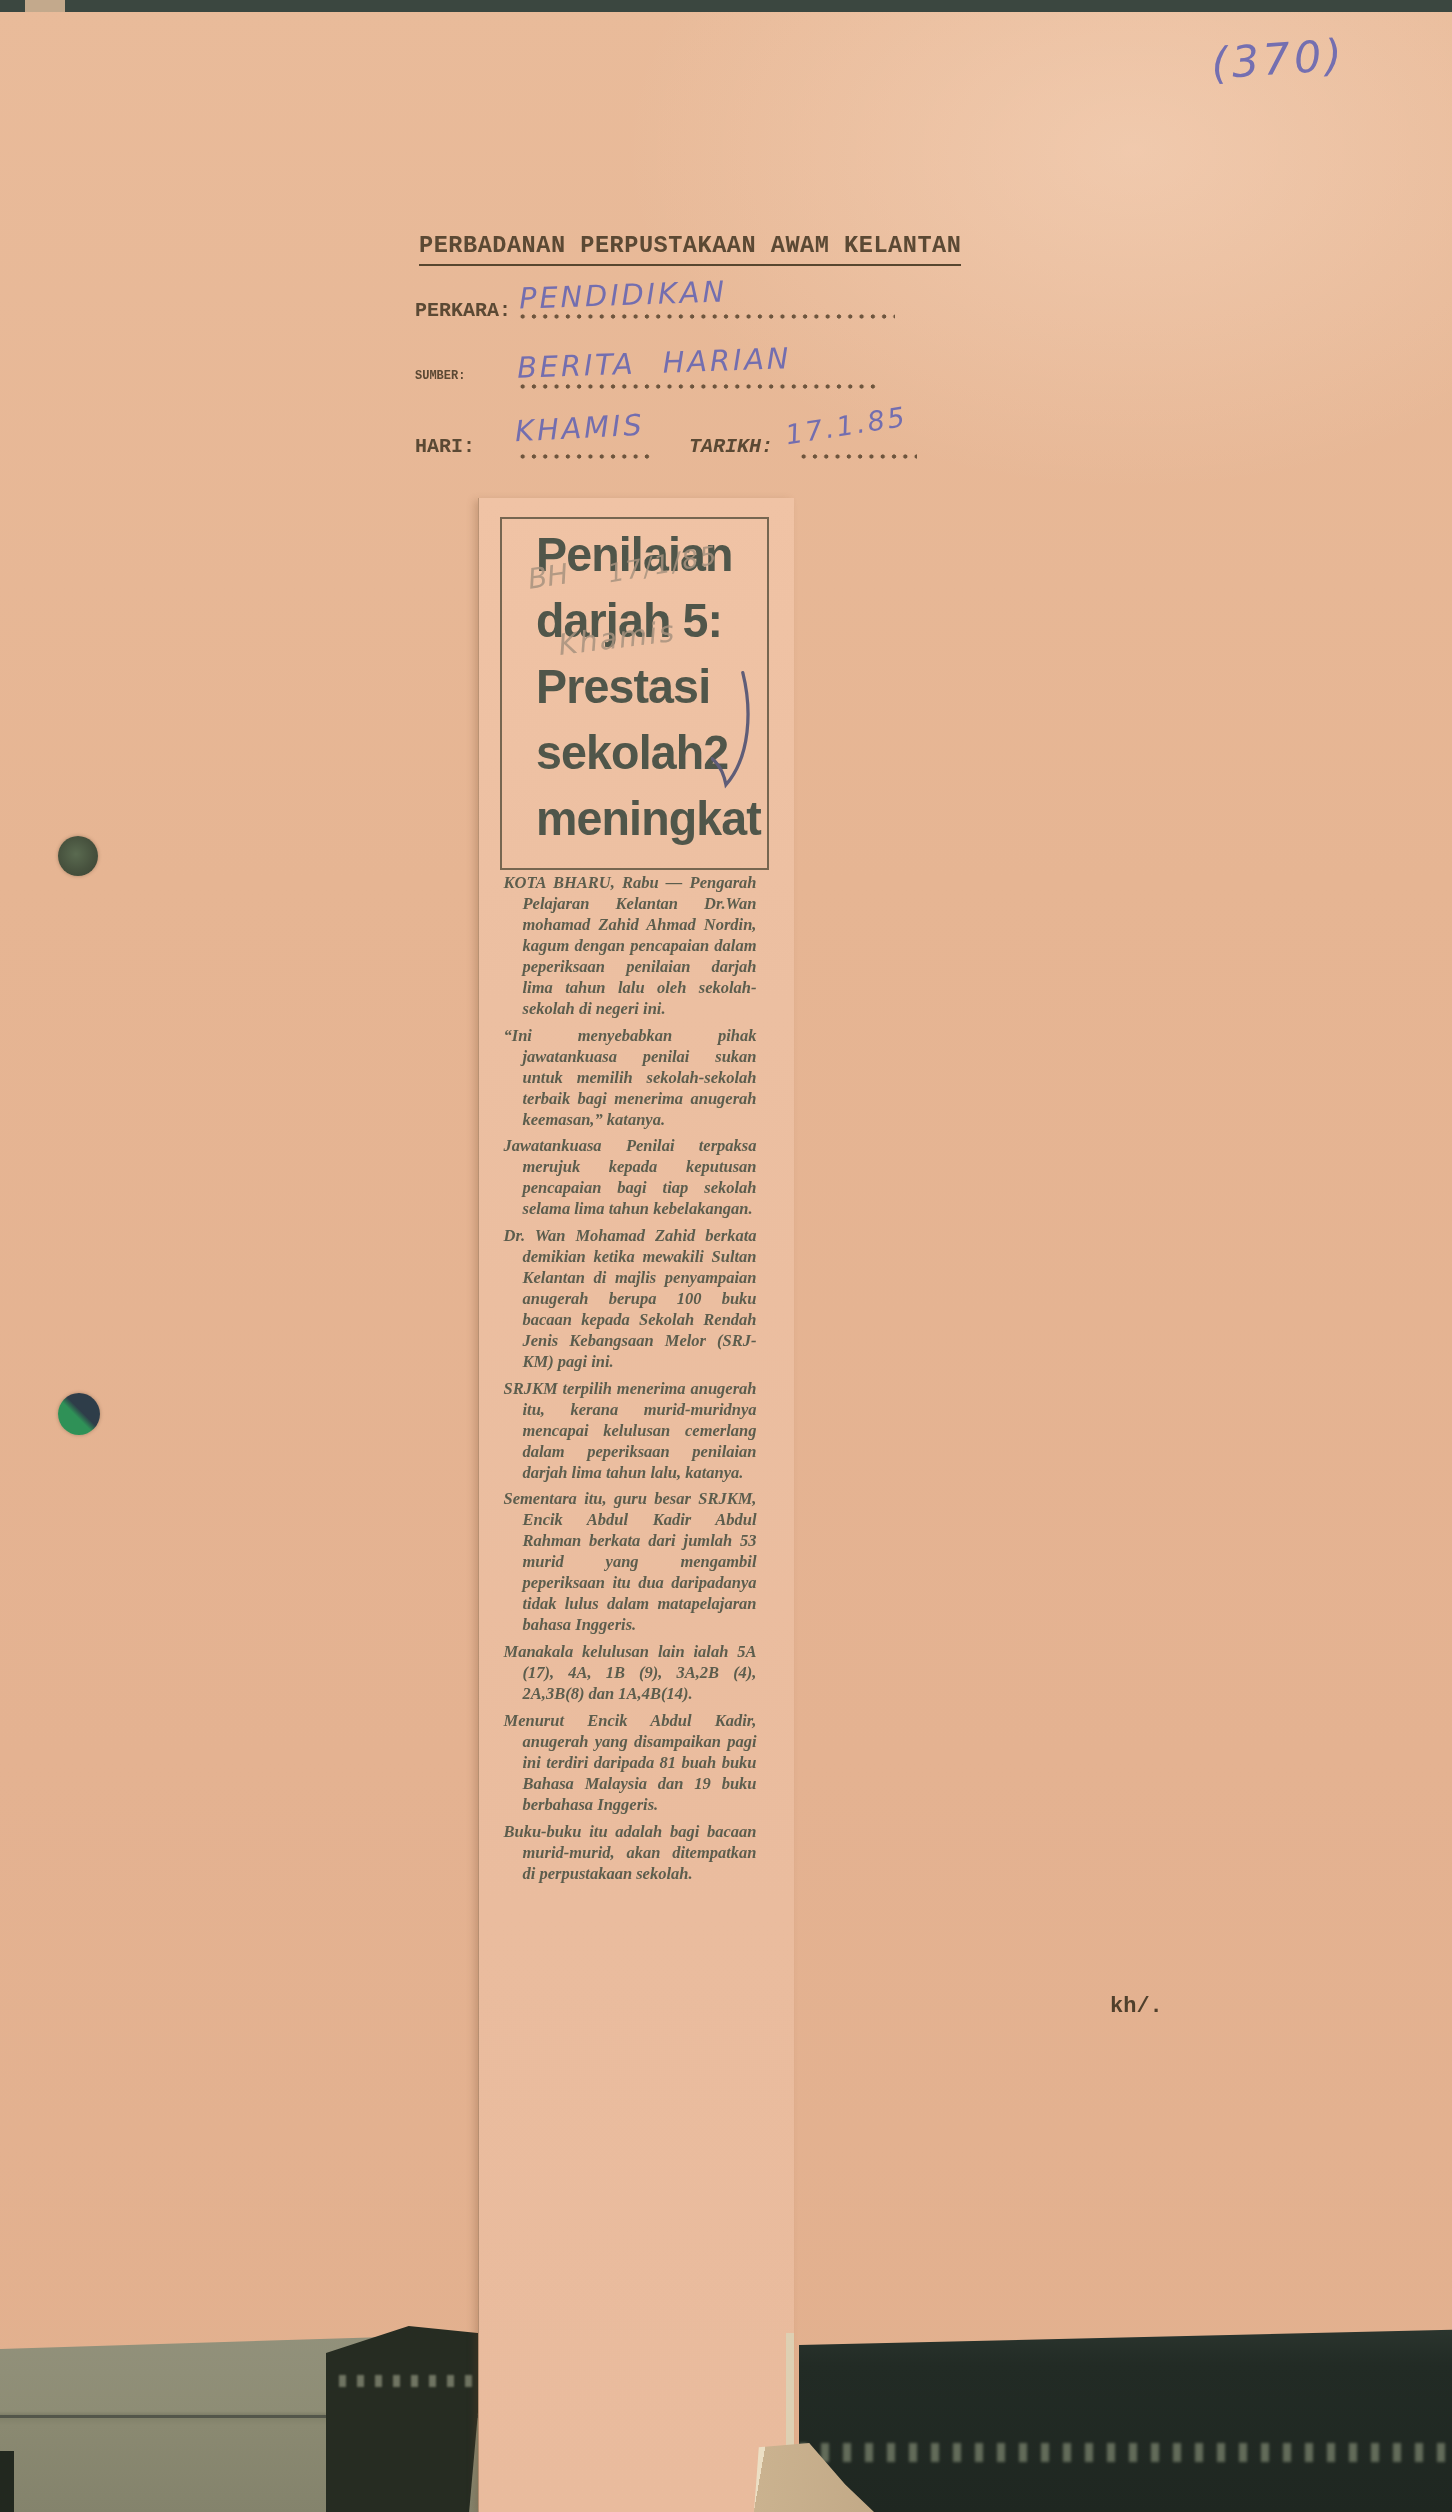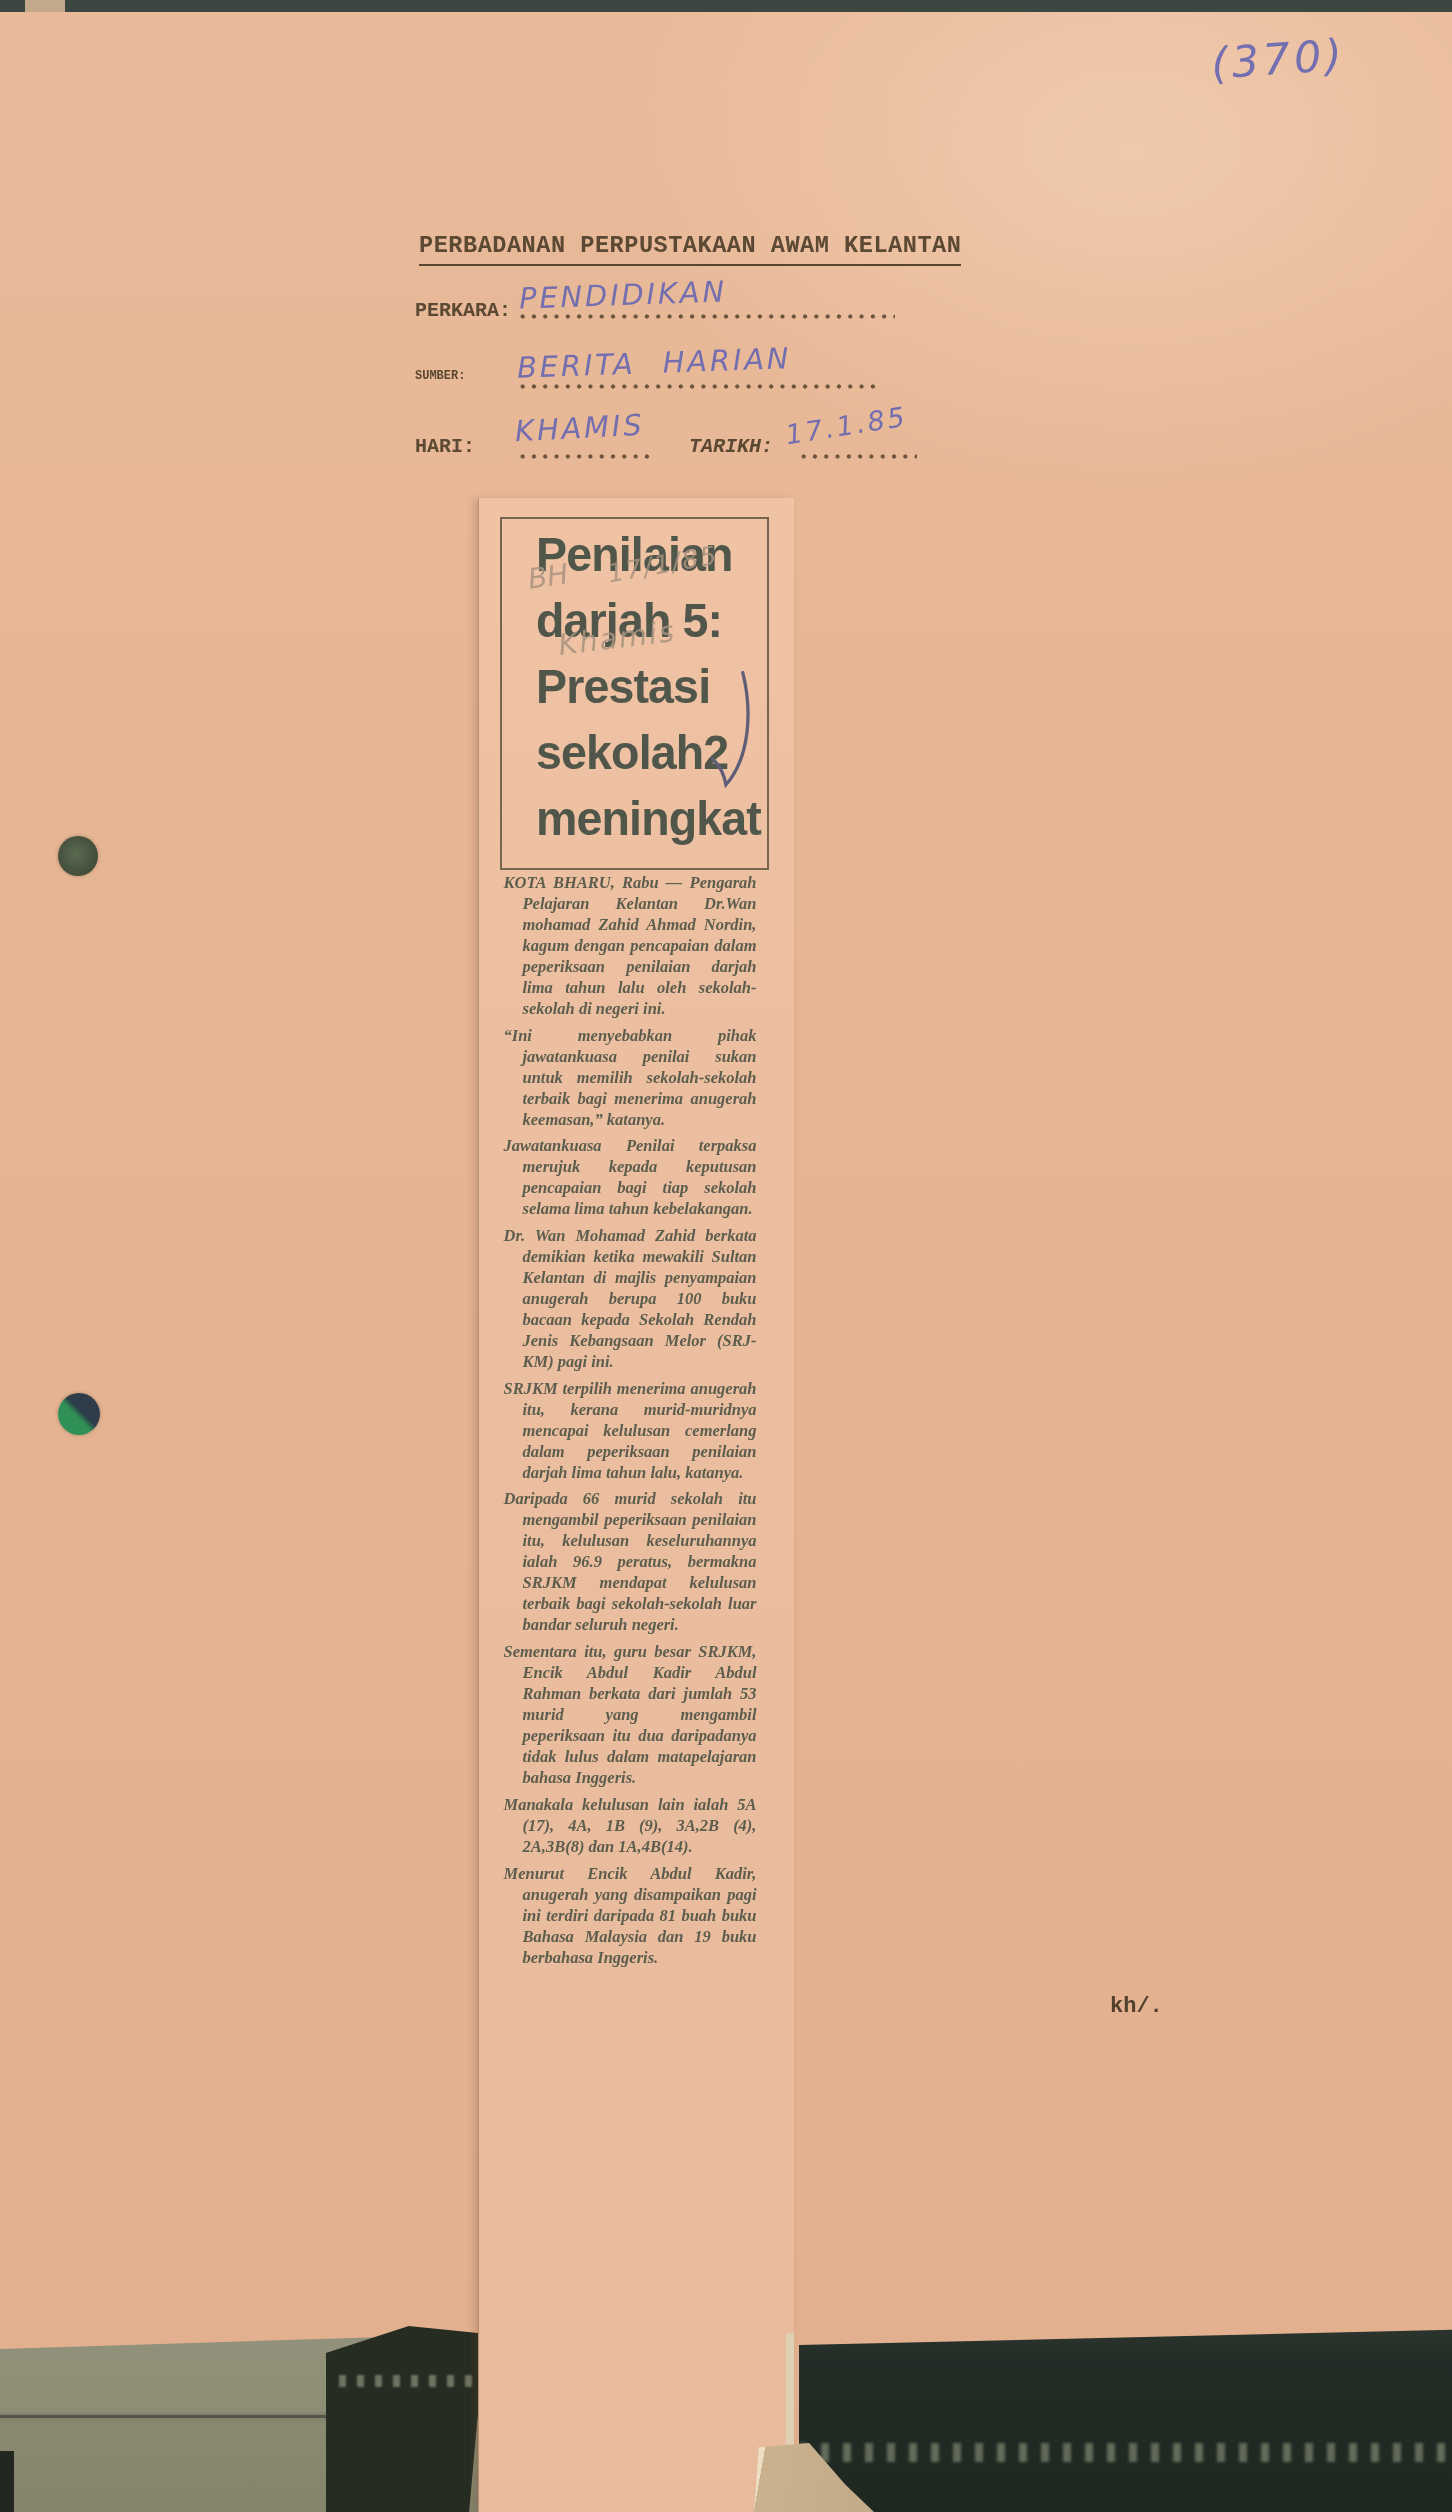--- a/index.html
+++ b/index.html
@@ -142,23 +142,23 @@
     <svg class="check" width="43" height="123" viewBox="0 0 46 130">
       <path d="M34,2 C44,42 42,92 16,122 C13,106 6,98 1,94" fill="none" stroke="#5f5d78" stroke-width="3.5" stroke-linecap="round"></path>
     </svg>
 
     <div class="article">
       <p>KOTA BHARU, Rabu — Pengarah Pelajaran Kelantan Dr.Wan mohamad Zahid Ahmad Nordin, kagum dengan pencapaian dalam peperiksaan penilaian darjah lima tahun lalu oleh sekolah-sekolah di negeri ini.</p>
       <p>“Ini menyebabkan pihak jawatankuasa penilai sukan untuk memilih sekolah-sekolah terbaik bagi menerima anugerah keemasan,” katanya.</p>
       <p>Jawatankuasa Penilai terpaksa merujuk kepada keputusan pencapaian bagi tiap sekolah selama lima tahun kebelakangan.</p>
       <p>Dr. Wan Mohamad Zahid berkata demikian ketika mewakili Sultan Kelantan di majlis penyampaian anugerah berupa 100 buku bacaan kepada Sekolah Rendah Jenis Kebangsaan Melor (SRJ-KM) pagi ini.</p>
       <p>SRJKM terpilih menerima anugerah itu, kerana murid-muridnya mencapai kelulusan cemerlang dalam peperiksaan penilaian darjah lima tahun lalu, katanya.</p>
-      <p>Daripada 66 murid sekolah itu mengambil peperiksaan penilaian itu, kelulusan keseluruhannya ialah 96.9 peratus, bermakna SRJKM mendapat kelulusan terbaik bagi sekolah-sekolah luar bandar seluruh negeri.</p>
       <p>Sementara itu, guru besar SRJKM, Encik Abdul Kadir Abdul Rahman berkata dari jumlah 53 murid yang mengambil peperiksaan itu dua daripadanya tidak lulus dalam matapelajaran bahasa Inggeris.</p>
       <p>Manakala kelulusan lain ialah 5A (17), 4A, 1B (9), 3A,2B (4), 2A,3B(8) dan 1A,4B(14).</p>
       <p>Menurut Encik Abdul Kadir, anugerah yang disampaikan pagi ini terdiri daripada 81 buah buku Bahasa Malaysia dan 19 buku berbahasa Inggeris.</p>
+      <p>Buku-buku itu adalah bagi bacaan murid-murid, akan ditempatkan di perpustakaan sekolah.</p>
     </div>
   </div>
 
   <div class="typed typist">kh/.</div>
 
 </div>
 
 
 </body></html>

